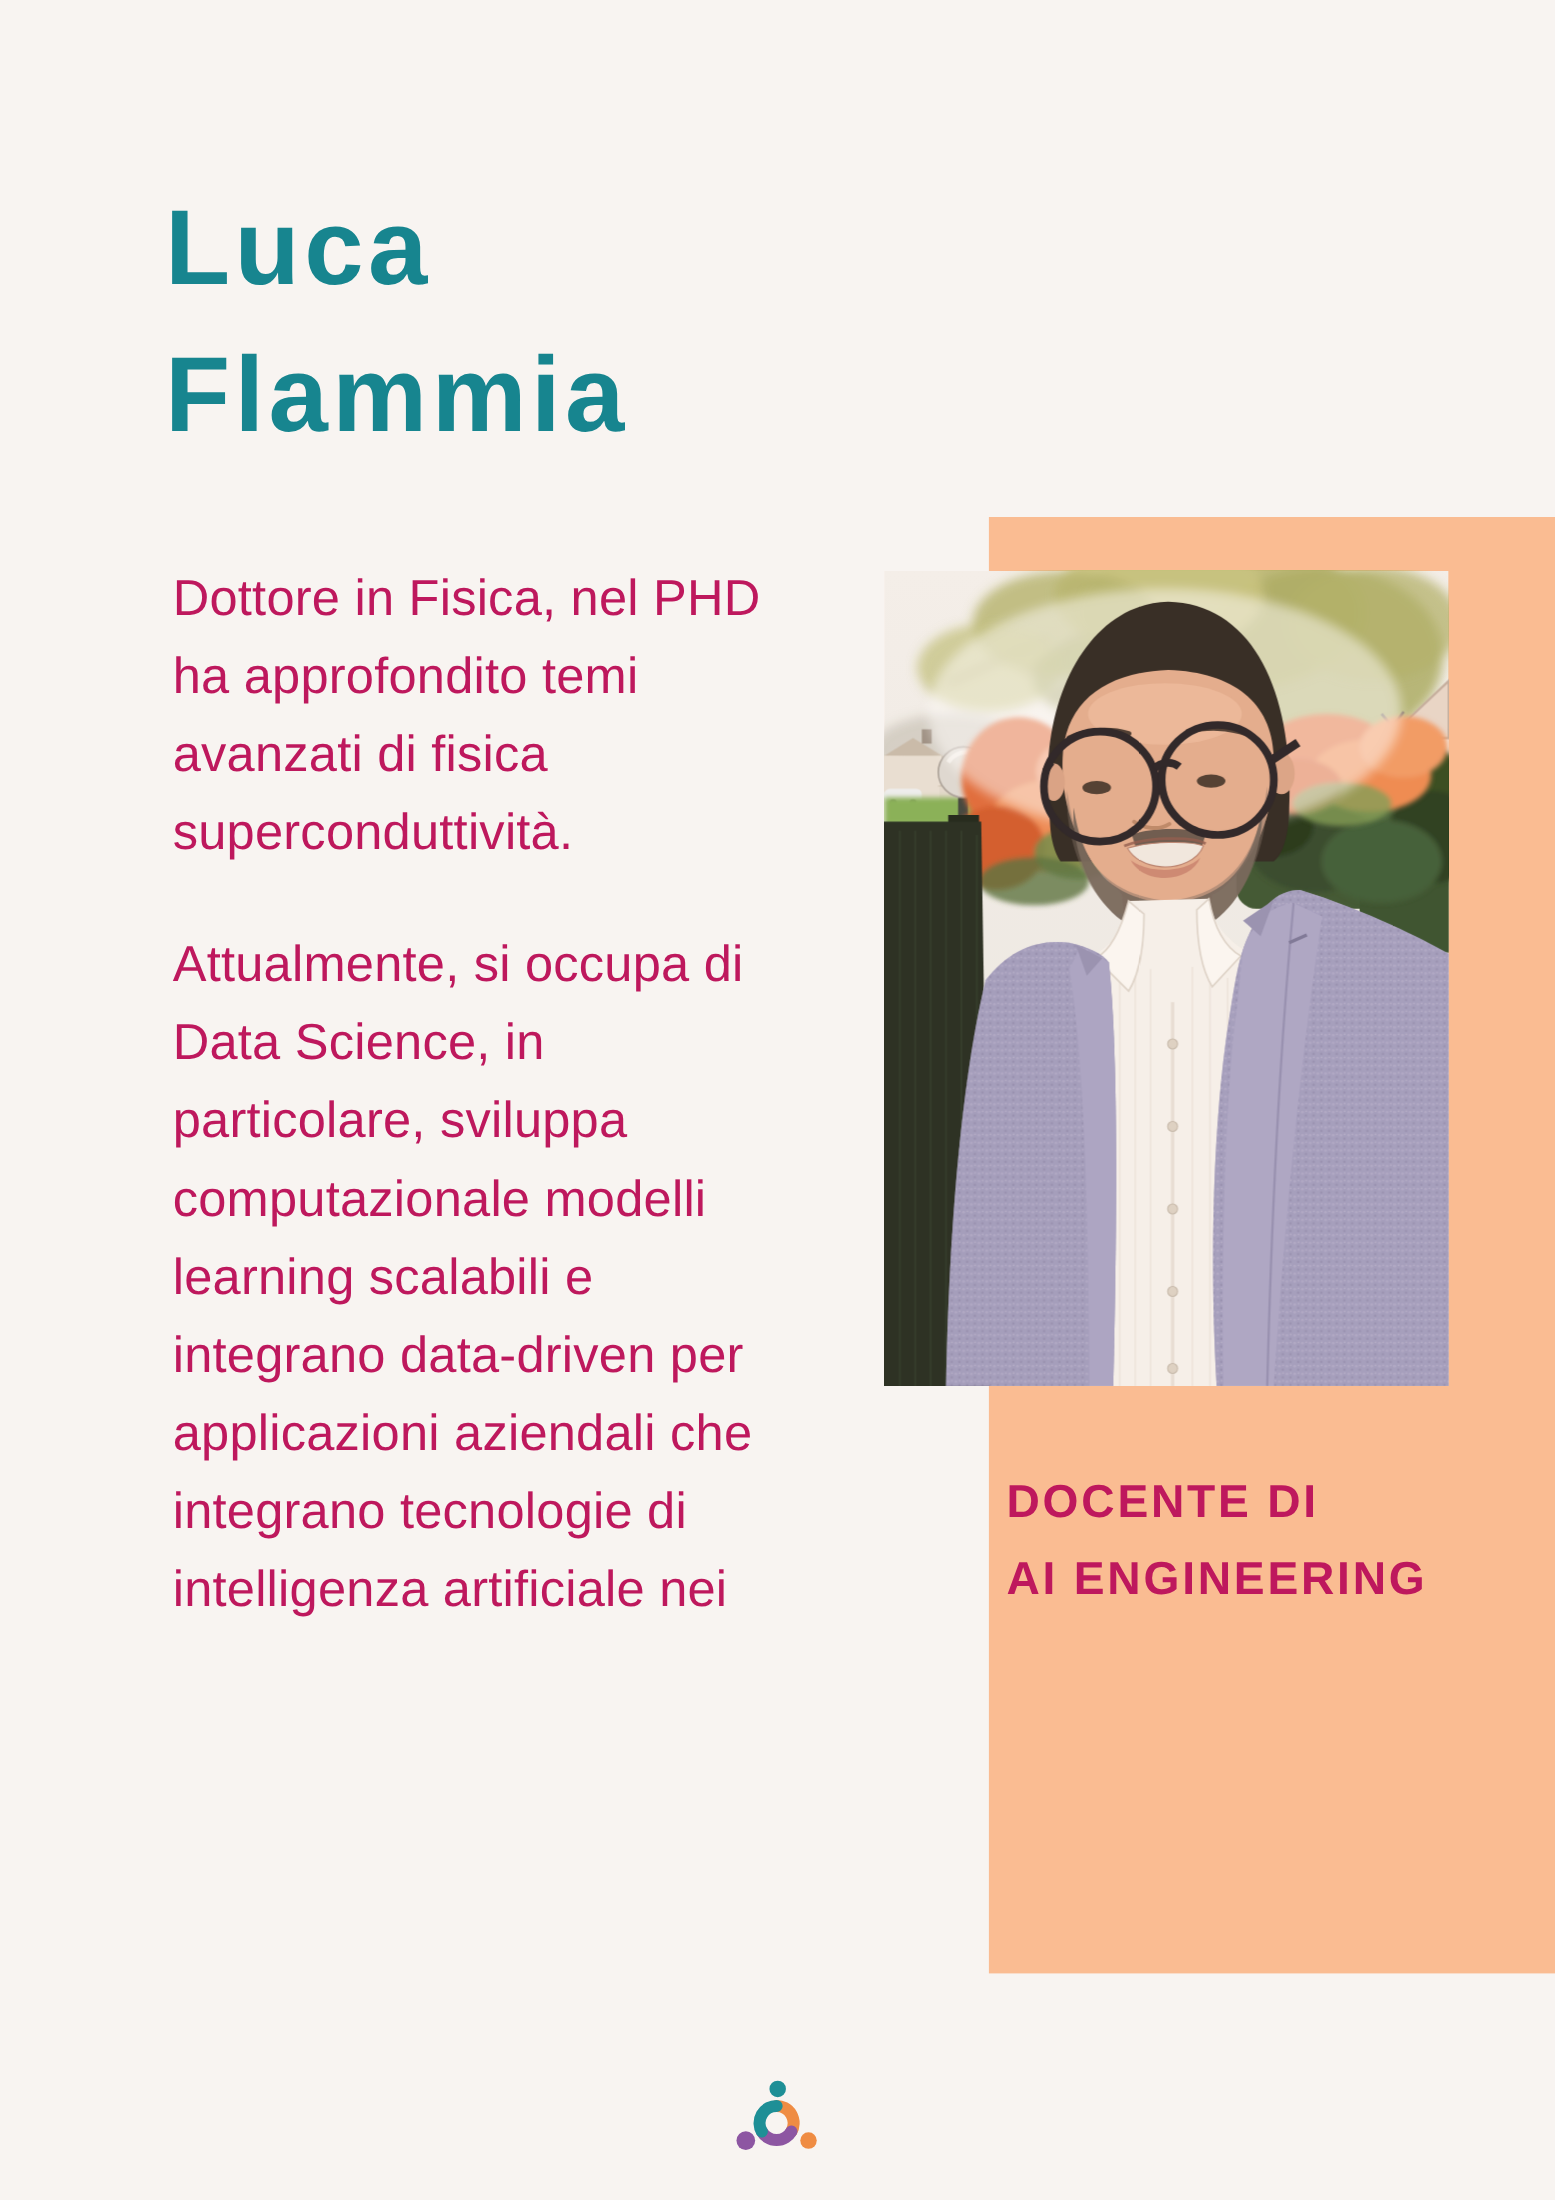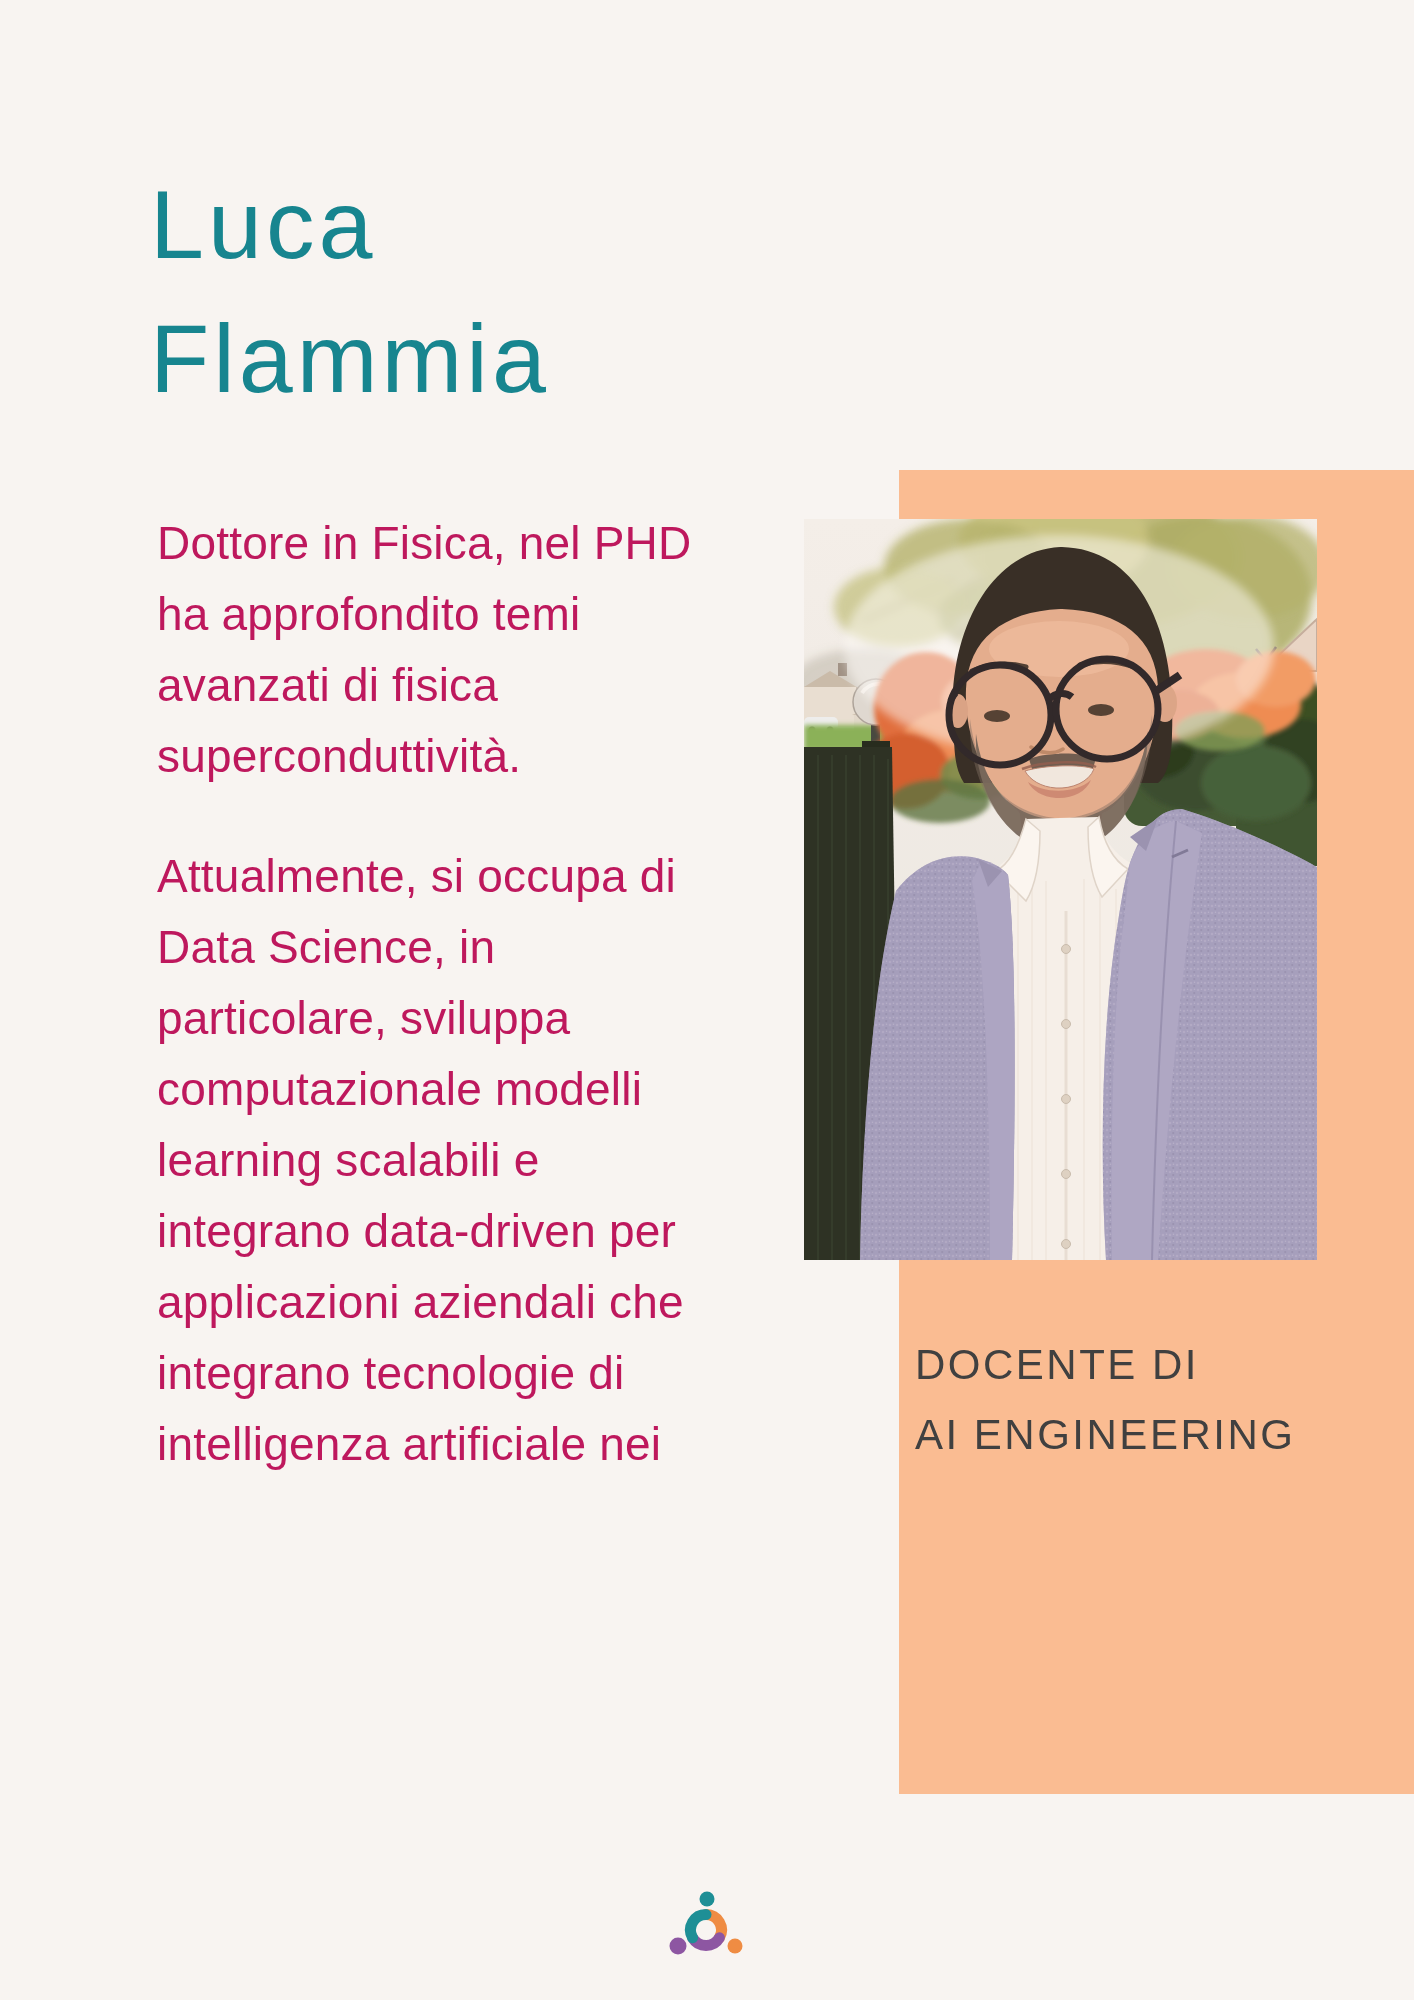--- a/index.html
+++ b/index.html
@@ -6,31 +6,31 @@
   .page{
     position:relative;width:1414px;height:2000px;overflow:hidden;
     background:#f8f4f1;
     font-family:"Liberation Sans","DejaVu Sans",sans-serif;
   }
   .orange-rect{position:absolute;left:899px;top:470px;width:515px;height:1324px;}
   .photo{position:absolute;left:804px;top:519px;width:513px;height:741px;overflow:hidden;}
   .photo svg{display:block;}
   .title{
     position:absolute;left:150px;top:158px;
-    font-size:97px;line-height:134px;letter-spacing:4px;font-weight:400;
+    font-size:97px;line-height:134px;letter-spacing:4px;font-weight:700;
   }
   .bio{
     position:absolute;left:157px;top:508px;
     font-size:46px;line-height:71px;color:#be185d;letter-spacing:0.2px;
   }
   .bio .para+.para{margin-top:49px;}
   .bio .para div{white-space:nowrap;}
   .role{
     position:absolute;left:915px;top:1330px;
-    font-size:42px;line-height:70px;letter-spacing:2.5px;color:#404040;
+    font-size:42px;line-height:70px;letter-spacing:2.5px;color:#be185d;font-weight:bold;
   }
   .role div{white-space:nowrap;}
   .logo{position:absolute;left:661px;top:1889px;width:92px;height:76px;}
 </style>
 </head>
 <body>
 
 <div class="page">
 
   <div class="orange-rect" style="background-color: rgb(250, 188, 146);"></div>

